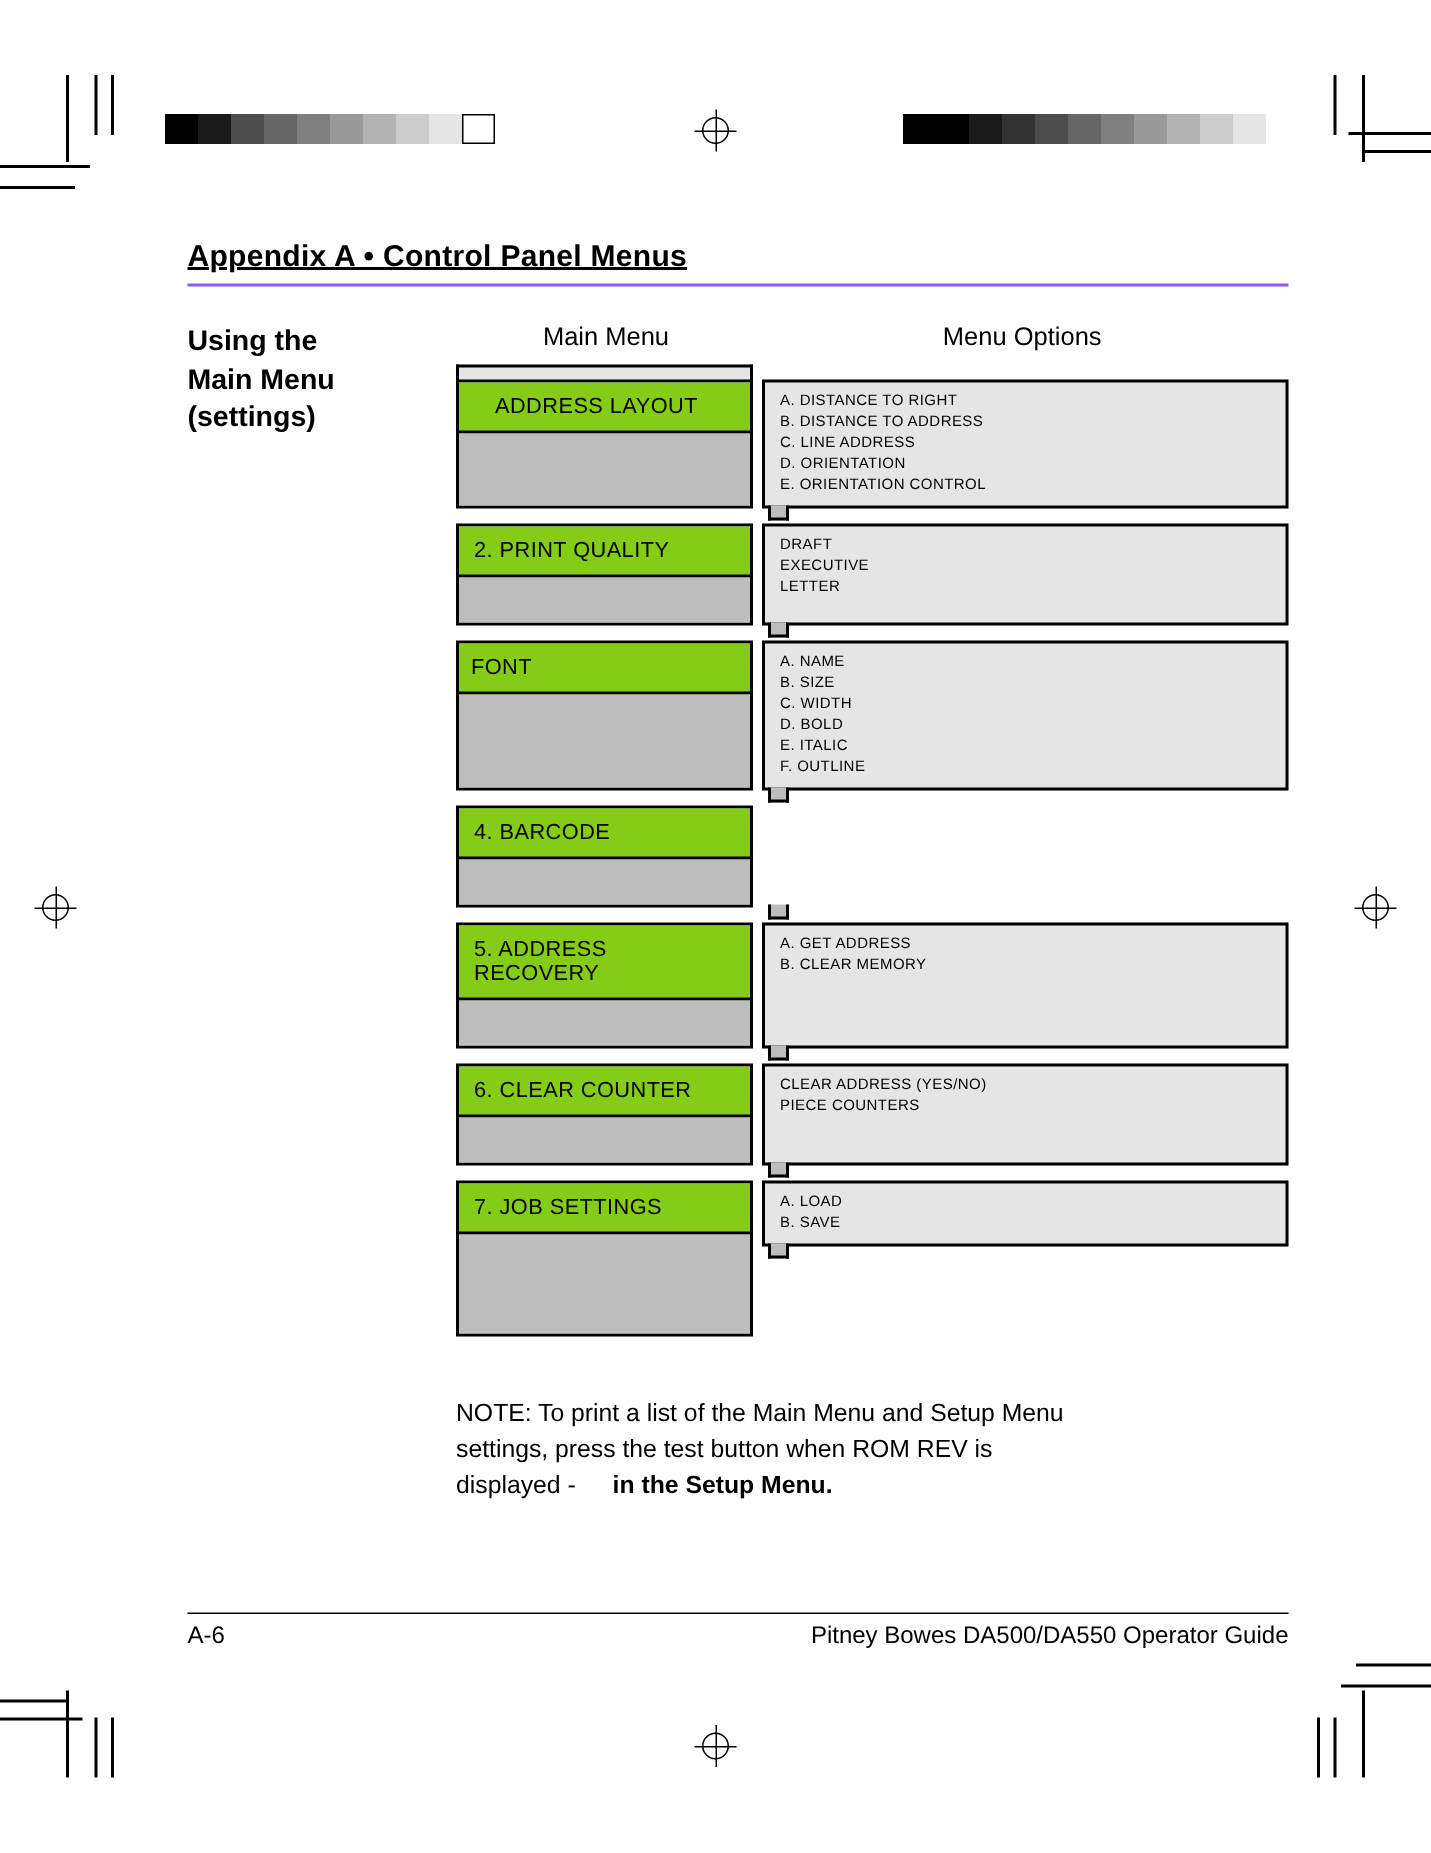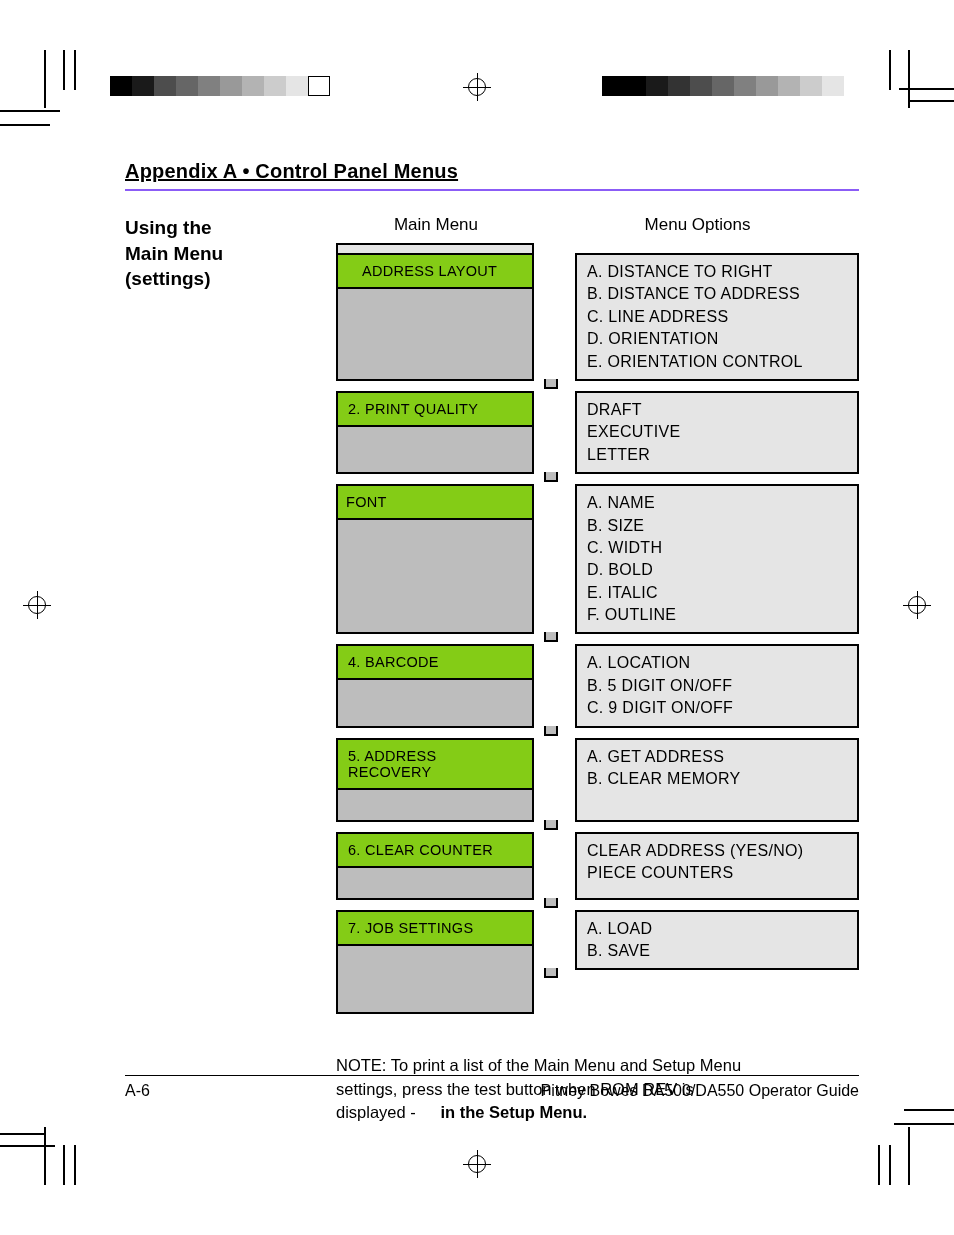--- a/index.html
+++ b/index.html
@@ -38,21 +38,21 @@
     font-weight:bold;
     font-size:20px;
     border-bottom:2px solid #8b5cf6;
     padding-bottom:6px;
     margin-bottom:24px;
     letter-spacing:.2px;
     text-decoration:underline;
   }
   .columns {
     display:flex;
-    gap:36px;
+    gap:4px;
   }
   .sidetitle {
     width:175px;
     font-weight:bold;
     font-size:19px;
     line-height:1.35;
   }
   .menus {
     flex:1;
   }
@@ -83,24 +83,23 @@
   }
   .block .leftcell .shade {
     background:#bdbdbd;
     flex:1;
     min-height:30px;
   }
   .block .rightcell {
     flex:1;
     background:#e5e5e5;
     padding:6px 10px 6px 10px;
-    font-size:16px;
+    font-size:10px;
     line-height:1.4;
     letter-spacing:.3px;
-    margin-left:35px;
   }
   .block .rightstub {
     width:10px; height:8px;
     border-left:2px solid #000; border-right:2px solid #000; border-bottom:2px solid #000;
     background:#bdbdbd;
     position:absolute;
     top:100%;
     margin-top:-2px;
   }
   .first-top {
@@ -256,25 +255,20 @@
         </div>
         <div class="rightstub" style="left:208px"></div>
       </div>
 
       <div class="block">
         <div class="block-row">
           <div class="leftcell">
             <div class="lbl">4.  BARCODE</div>
             <div class="shade"></div>
           </div>
-          <div class="rightcell">
-            <div>A.  LOCATION</div>
-            <div>B.  5 DIGIT ON/OFF</div>
-            <div>C.  9 DIGIT ON/OFF</div>
-          </div>
         </div>
         <div class="rightstub" style="left:208px"></div>
       </div>
 
       <div class="block">
         <div class="block-row">
           <div class="leftcell">
             <div class="lbl">5.  ADDRESS RECOVERY</div>
             <div class="shade"></div>
           </div>

